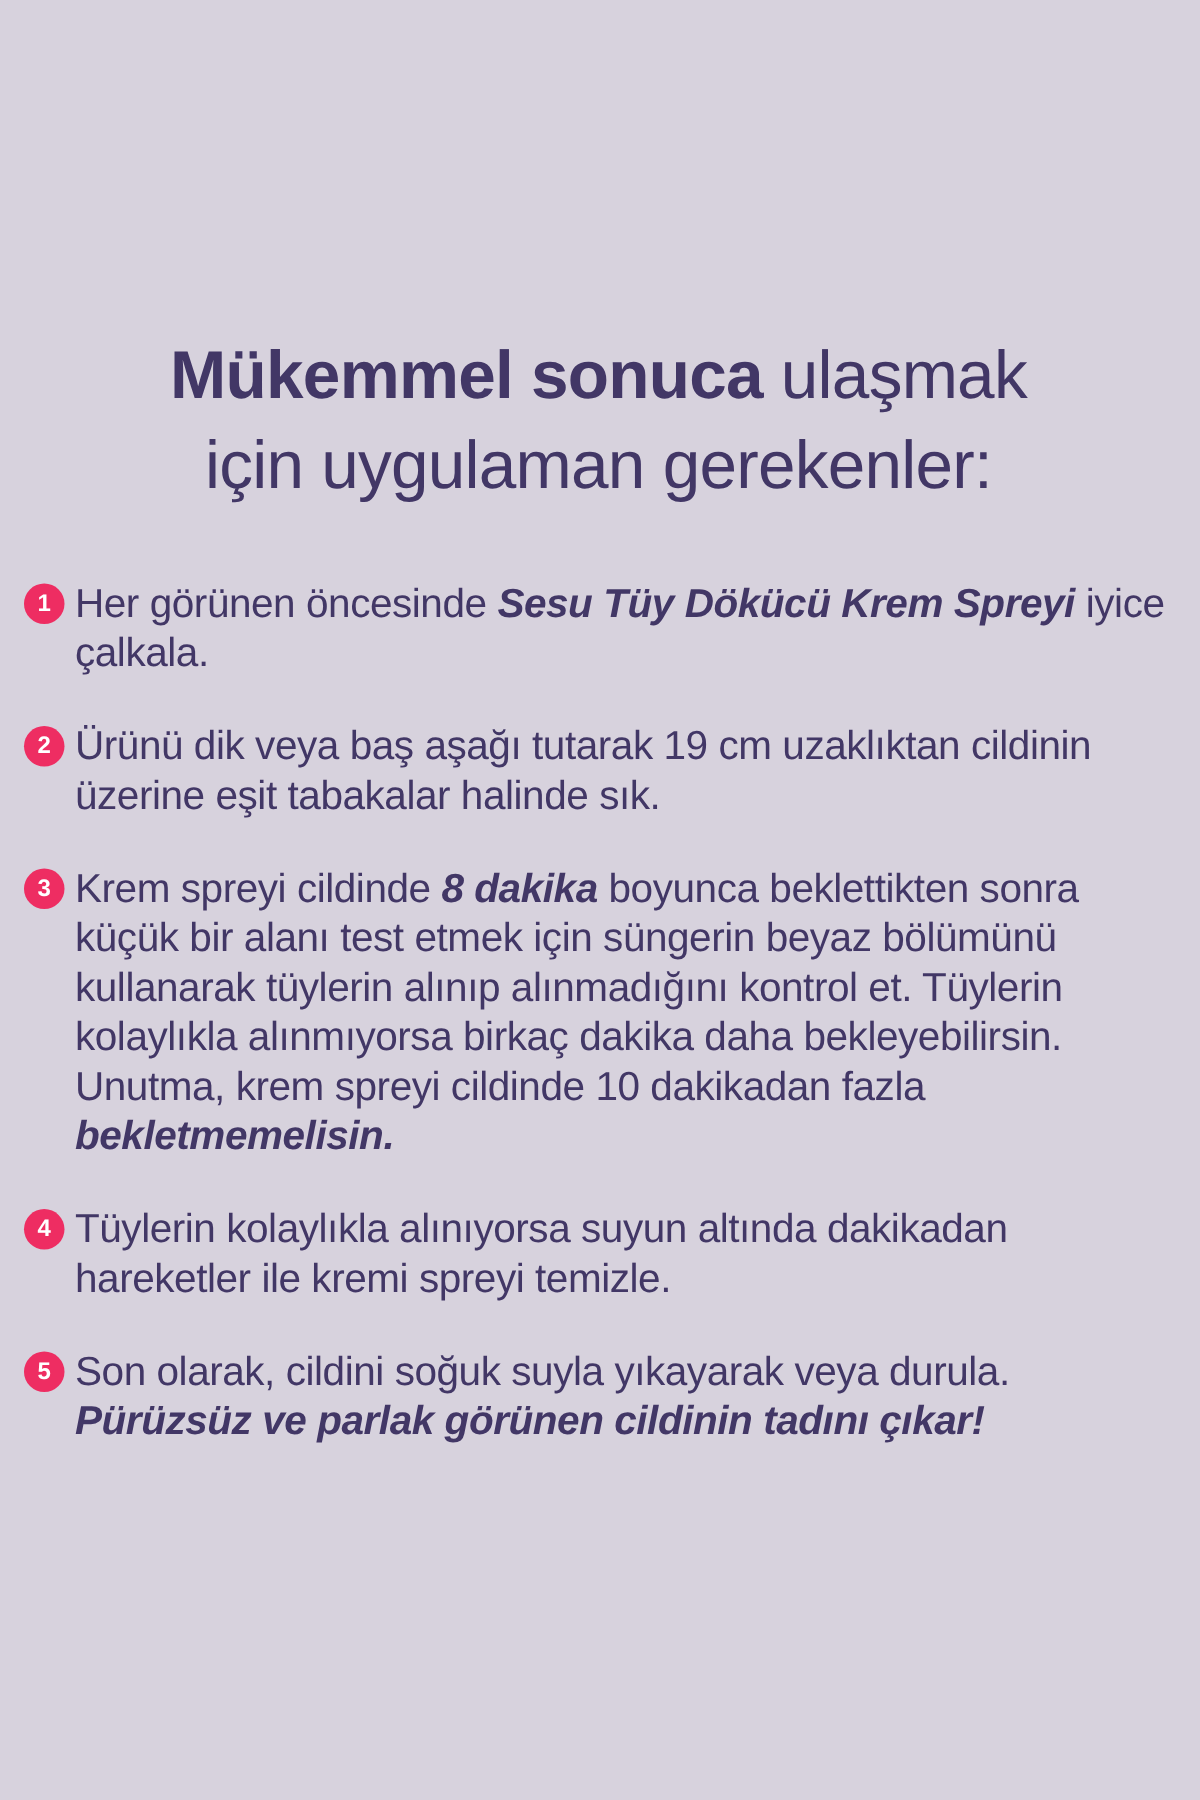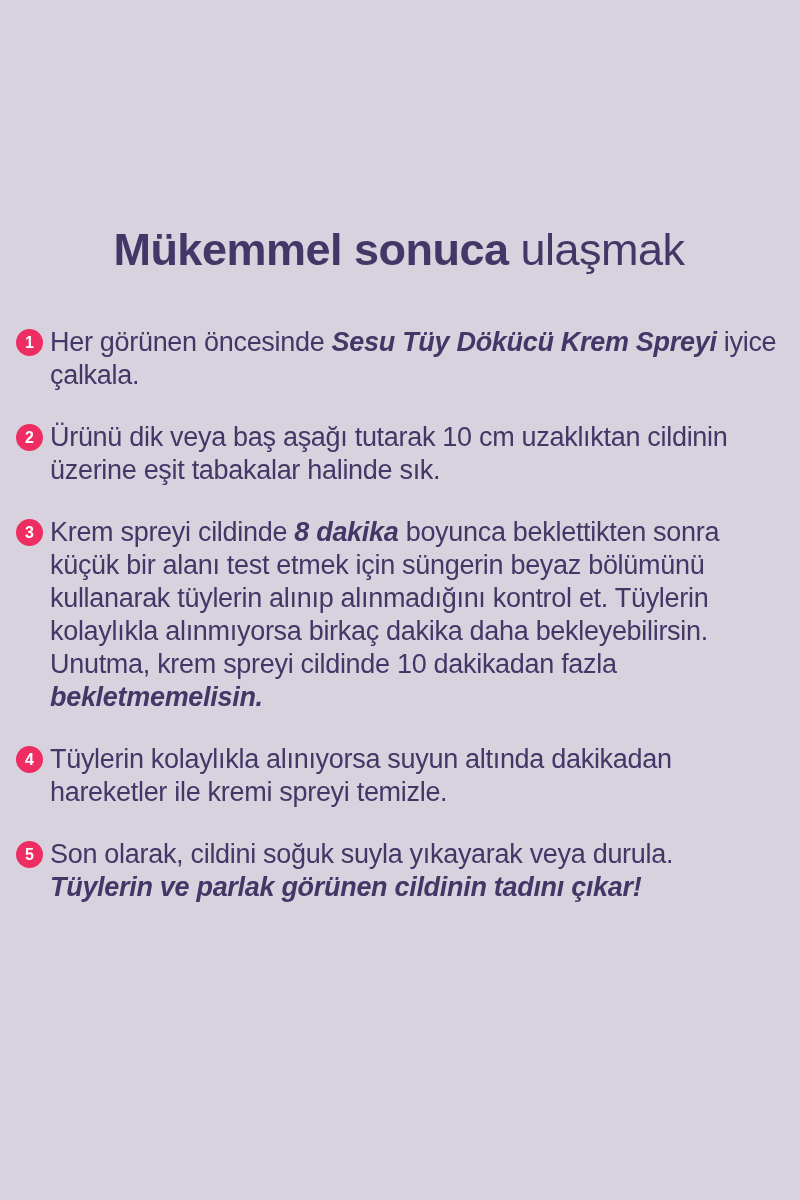--- a/index.html
+++ b/index.html
@@ -59,36 +59,36 @@
     line-height: 33px;
     letter-spacing: -0.3px;
     max-width: 732px;
   }
   .step-text .bold { font-weight: 700; font-style: italic; }
 </style>
 </head>
 <body>
 
 <div class="page">
-  <h1 class="heading"><span class="bold">Mükemmel sonuca</span><span> ulaşmak</span><br></h1>
+  <h1 class="heading"><span class="bold">Mükemmel sonuca</span><span> ulaşmak</span><br><span>için uygulaman gerekenler:</span></h1>
   <ol class="steps">
       <li class="step">
         <span class="badge">1</span>
         <p class="step-text"><span>Her görünen öncesinde </span><span class="bold">Sesu Tüy Dökücü Krem Spreyi</span><span> iyice çalkala.</span></p>
       </li>
       <li class="step">
         <span class="badge">2</span>
-        <p class="step-text"><span>Ürünü dik veya baş aşağı tutarak 10 cm uzaklıktan cildinin üzerine eşit tabakalar halinde sık.</span></p>
+        <p class="step-text"><span>Ürünü dik veya baş aşağı tutarak 19 cm uzaklıktan cildinin üzerine eşit tabakalar halinde sık.</span></p>
       </li>
       <li class="step">
         <span class="badge">3</span>
         <p class="step-text"><span>Krem spreyi cildinde </span><span class="bold">8 dakika</span><span> boyunca beklettikten sonra küçük bir alanı test etmek için süngerin beyaz bölümünü kullanarak tüylerin alınıp alınmadığını kontrol et. Tüylerin kolaylıkla alınmıyorsa birkaç dakika daha bekleyebilirsin. Unutma, krem spreyi cildinde 10 dakikadan fazla </span><span class="bold">bekletmemelisin.</span></p>
       </li>
       <li class="step">
         <span class="badge">4</span>
         <p class="step-text"><span>Tüylerin kolaylıkla alınıyorsa suyun altında dakikadan hareketler ile kremi spreyi temizle.</span></p>
       </li>
       <li class="step">
         <span class="badge">5</span>
-        <p class="step-text"><span>Son olarak, cildini soğuk suyla yıkayarak veya durula.</span><br><span class="bold">Tüylerin ve parlak görünen cildinin tadını çıkar!</span></p>
+        <p class="step-text"><span>Son olarak, cildini soğuk suyla yıkayarak veya durula.</span><br><span class="bold">Pürüzsüz ve parlak görünen cildinin tadını çıkar!</span></p>
       </li>
     </ol>
 </div>
 
 </body></html>

